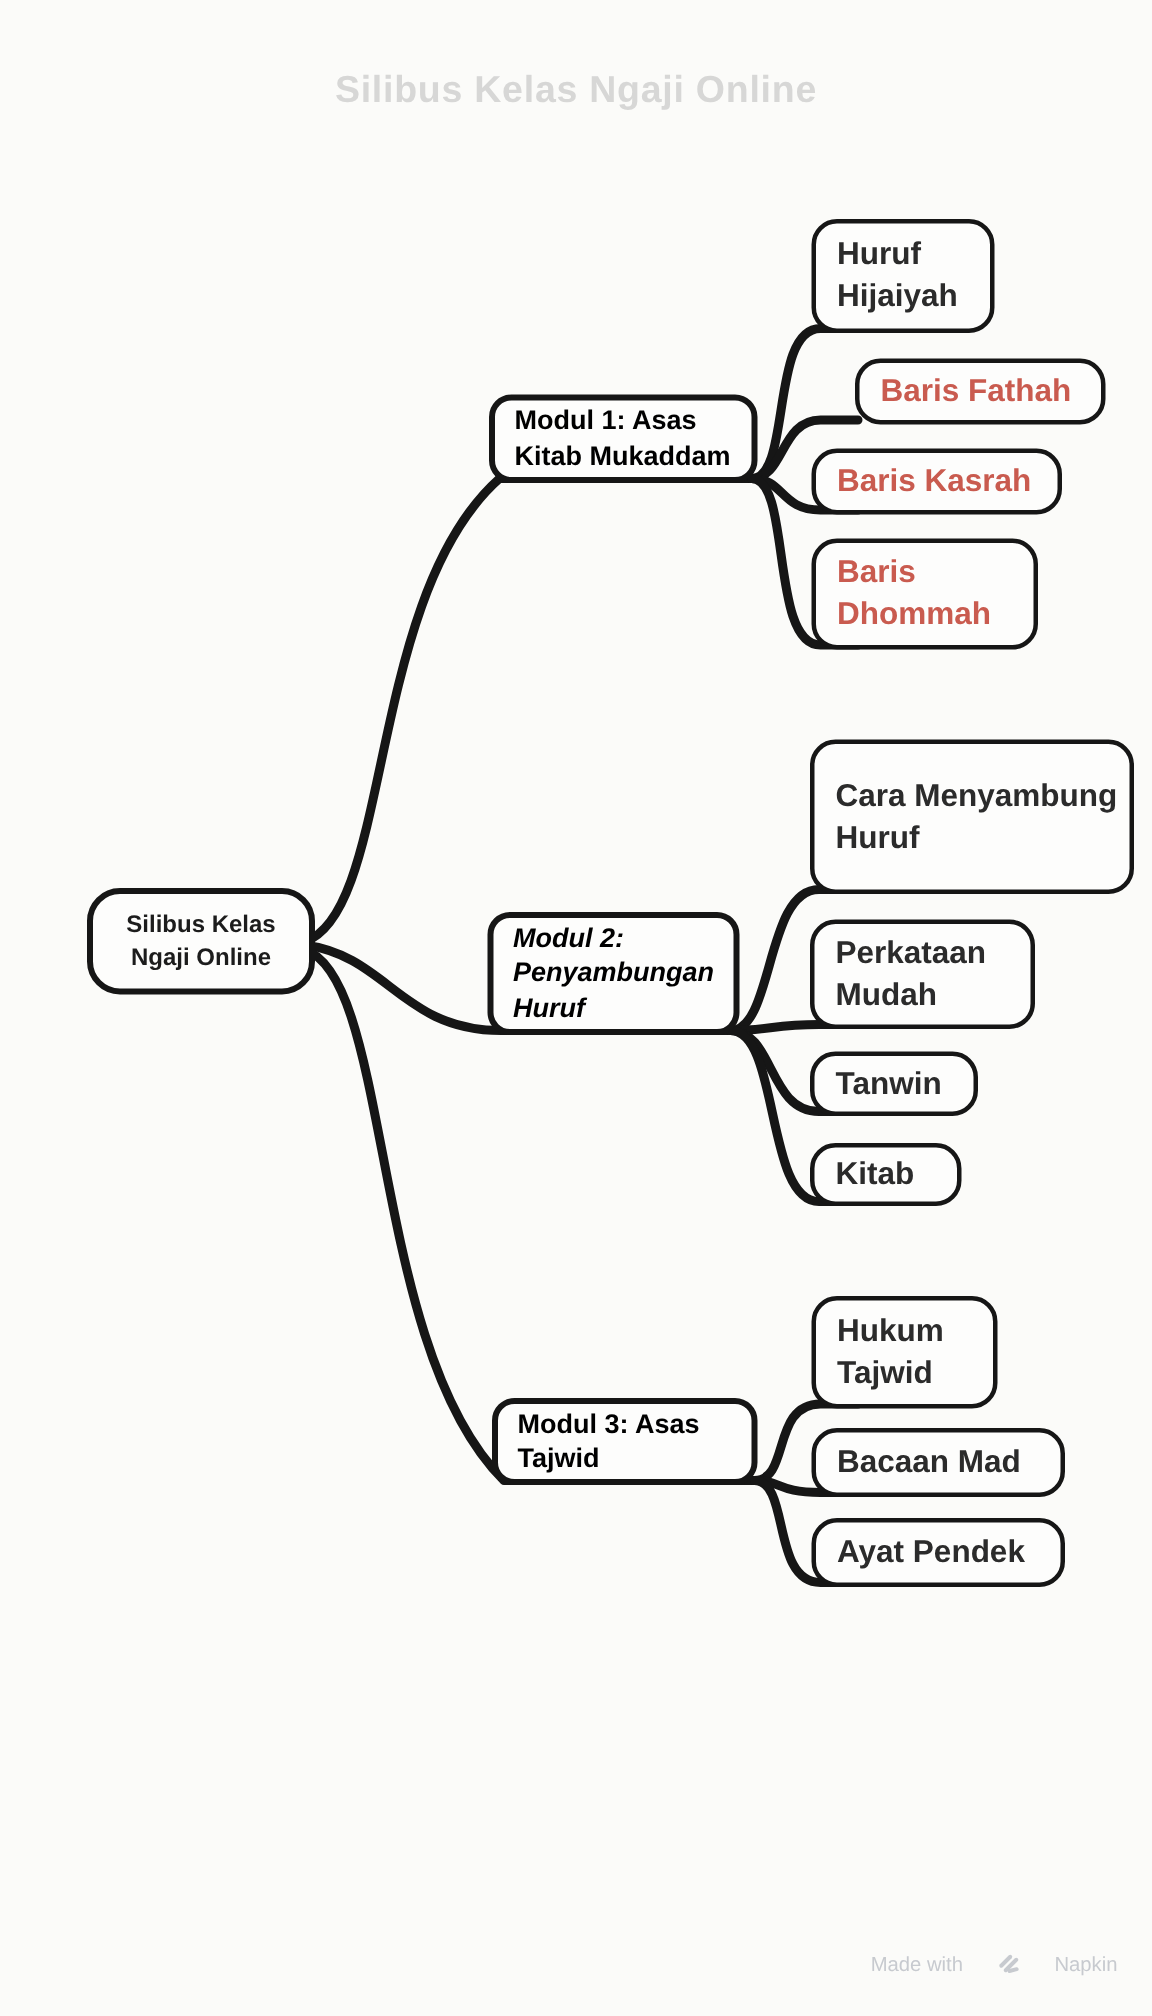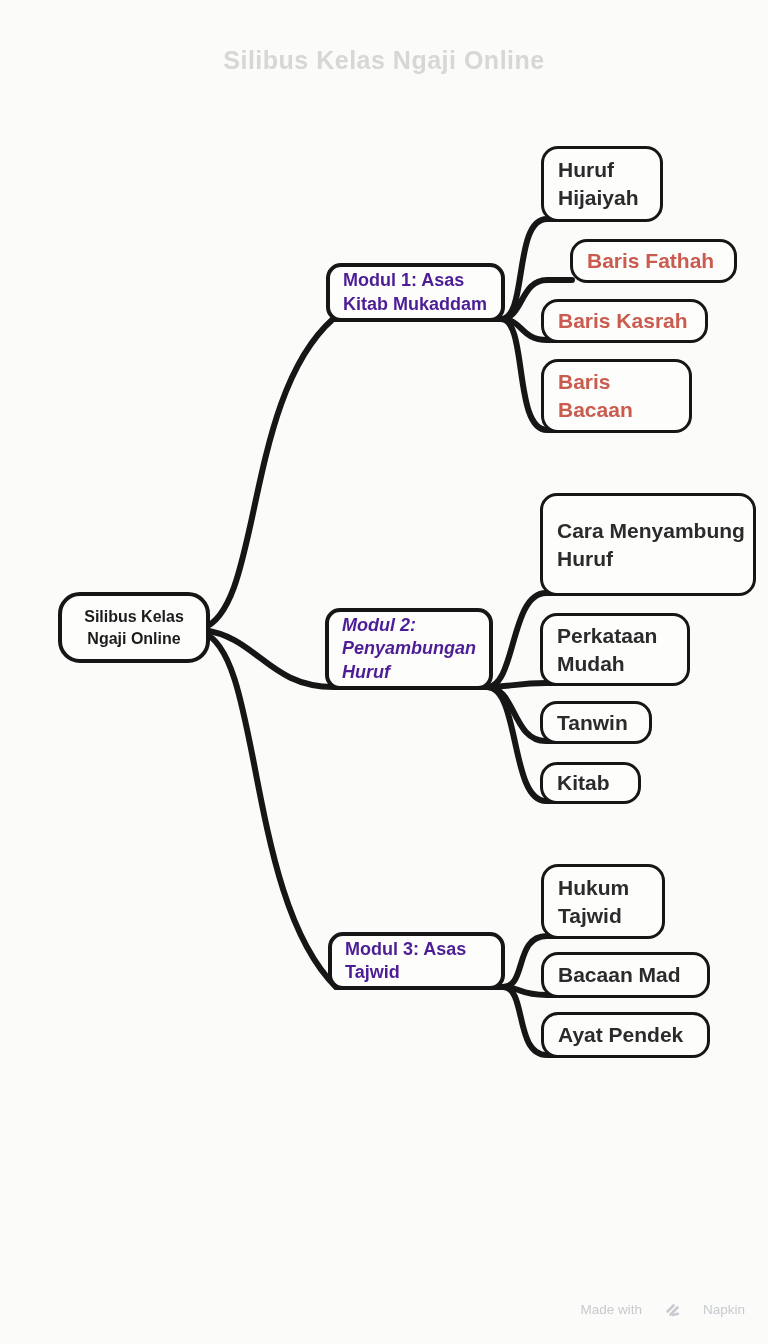--- a/index.html
+++ b/index.html
@@ -51,37 +51,37 @@
     padding: 4px 8px;
     color: #1c1c1c;
   }
   .module-node {
     border-radius: 15px;
     border-width: 4px;
     font-size: 18px;
     font-weight: 700;
     line-height: 1.28;
     padding: 4px 8px 4px 13px;
-    color: #4c1d95;
+    color: #000000;
   }
   .leaf-node {
     border-radius: 17px;
     font-size: 21px;
     font-weight: 600;
     line-height: 1.32;
     padding: 4px 8px 4px 14px;
     color: #2b2b2b;
   }
   .leaf-node.red { color: #c95b4f; }
   .watermark {
     position: absolute;
     right: 23px;
     top: 1302px;
     display: flex;
-    align-items: center;
+    align-items: flex-start;
     gap: 23px;
     font-size: 13.5px;
     color: #c7cacf;
     z-index: 3;
   }
   .watermark .wm-icon { display: inline-flex; }
 </style>
 </head>
 <body>
 
@@ -129,21 +129,21 @@
   <div class="node leaf-node" style="left:541px; top:146px; width:122px; height:76px;justify-content:center;">
     <div class="lbl">Huruf Hijaiyah</div>
   </div>
   <div class="node leaf-node red" style="left:541px; top:239px; width:167px; height:44px;margin-left:29px;">
     <div class="lbl">Baris Fathah</div>
   </div>
   <div class="node leaf-node red" style="left:541px; top:299px; width:167px; height:44px;">
     <div class="lbl">Baris Kasrah</div>
   </div>
   <div class="node leaf-node red" style="left:541px; top:359px; width:151px; height:74px;">
-    <div class="lbl">Baris Bacaan</div>
+    <div class="lbl">Baris Dhommah</div>
   </div>
 
   <div class="node leaf-node" style="left:540px; top:493px; width:216px; height:103px;">
     <div class="lbl">Cara Menyambung Huruf</div>
   </div>
   <div class="node leaf-node" style="left:540px; top:613px; width:150px; height:73px;">
     <div class="lbl">Perkataan Mudah</div>
   </div>
   <div class="node leaf-node" style="left:540px; top:701px; width:112px; height:43px;">
     <div class="lbl">Tanwin</div>

